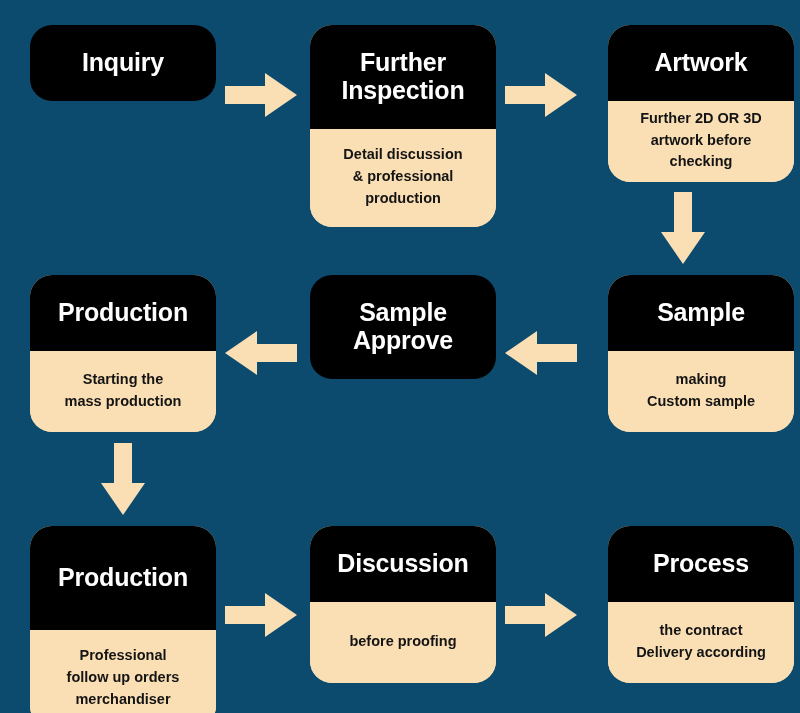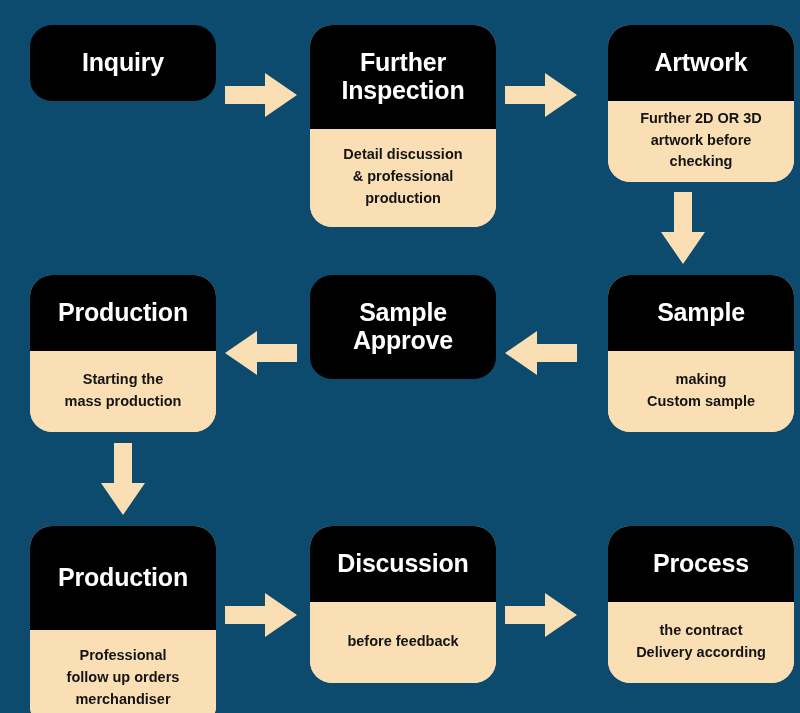--- a/index.html
+++ b/index.html
@@ -231,21 +231,21 @@
   </div>
 
   <div class="card h-1line r3 c2">
     <div class="card-header">
       <span>
         <span>Discussion</span>
       </span>
     </div>
     <div class="card-body">
       <span>
-        <span>before feedback</span>
+        <span>before proofing</span>
       </span>
     </div>
   </div>
 
   <div class="arrow arrow-h" style="left:505px; top:592px;">
     <svg viewBox="0 0 72 46" xmlns="http://www.w3.org/2000/svg" aria-hidden="true">
       <polygon points="0,14 40,14 40,1 72,23 40,45 40,32 0,32" fill="#fadfb5"></polygon>
     </svg>
   </div>
 

